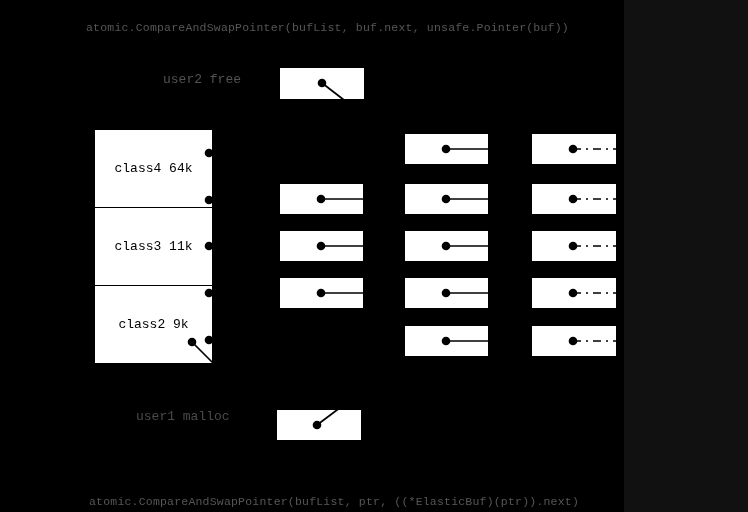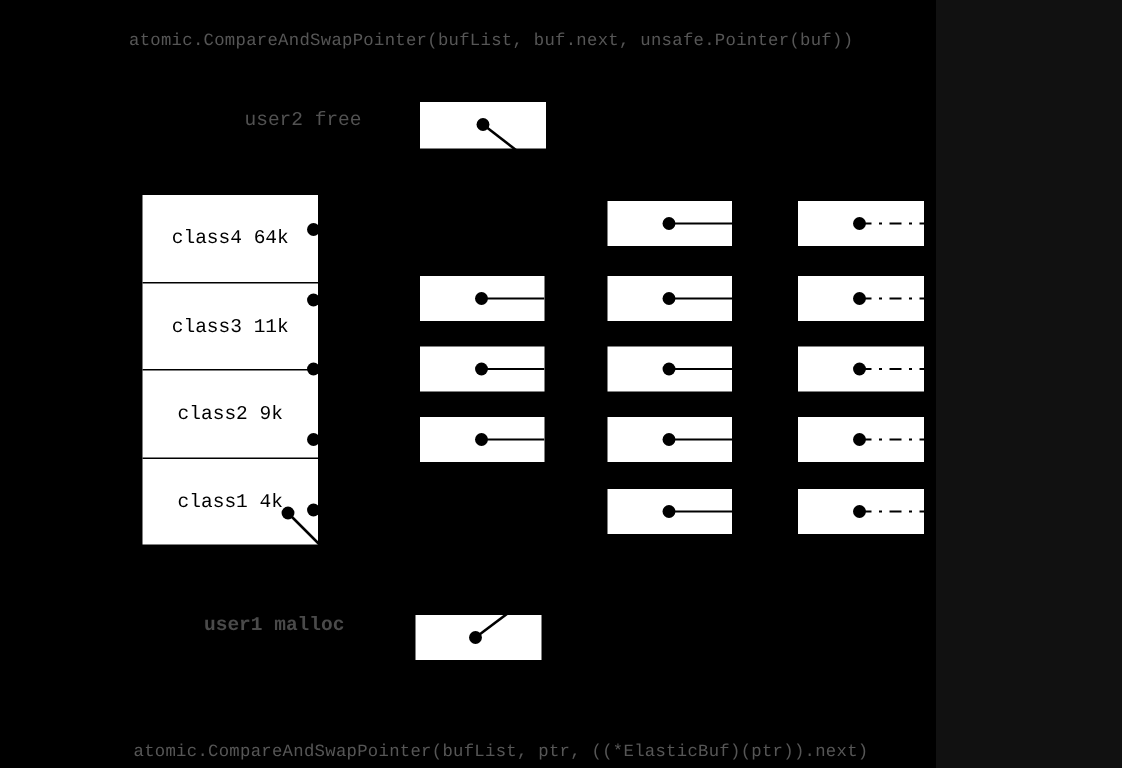--- a/index.html
+++ b/index.html
@@ -14,21 +14,21 @@
   .code{
     position:absolute; color:var(--code-text); font-size:11.5px;
     letter-spacing:0.2px; white-space:pre;
   }
   .code.top{left:86px; top:21px;}
   .code.bottom{left:89px; top:484px;margin-top:11px;}
   .side-label{
     position:absolute; color:var(--label-text); font-size:13px; white-space:pre;
   }
   .side-label.free{left:127px; top:72px;margin-left:36px;}
-  .side-label.malloc{left:136px; top:409px; font-weight:bold; color:#4a4a4a;}
+  .side-label.malloc{left:136px; top:409px; font-weight:normal; color:#4a4a4a;}
   .box{position:absolute; background:var(--node-fill);}
   .free-node{left:280px; top:68px; width:84px; height:31px;}
   .malloc-node{left:277px; top:410px; width:84px; height:30px;}
   .class-table{
     position:absolute; left:95px; top:130px; width:117px; height:233px;
     background:var(--node-fill); display:flex; flex-direction:column;
   }
   .class-row{
     flex:1; display:flex; align-items:center; justify-content:center;
     color:var(--ink); font-size:13px; border-bottom:1px solid var(--ink);
@@ -46,21 +46,20 @@
 
   <div class="code top">atomic.CompareAndSwapPointer(bufList, buf.next, unsafe.Pointer(buf))</div>
 
   <div class="side-label free">user2 free</div>
   <div class="box free-node"></div>
 
   <div class="class-table">
     <div class="class-row"><span>class4 64k</span></div>
     <div class="class-row"><span>class3 11k</span></div>
     <div class="class-row"><span>class2 9k</span></div>
-    <div class="class-row"><span>class1 4k</span></div>
   </div>
 
   <div id="node-grid">
       <div class="node" style="left: 405px; top: 134px; width: 83px; height: 30px;">
         <svg viewBox="0 0 83 30">
           <line x1="41" y1="15" x2="83" y2="15" stroke="#000000" stroke-width="1.4"></line>
           <circle cx="41" cy="15" r="4.3" fill="#000000"></circle>
         </svg>
       </div>
       <div class="node" style="left: 532px; top: 134px; width: 84px; height: 30px;">

